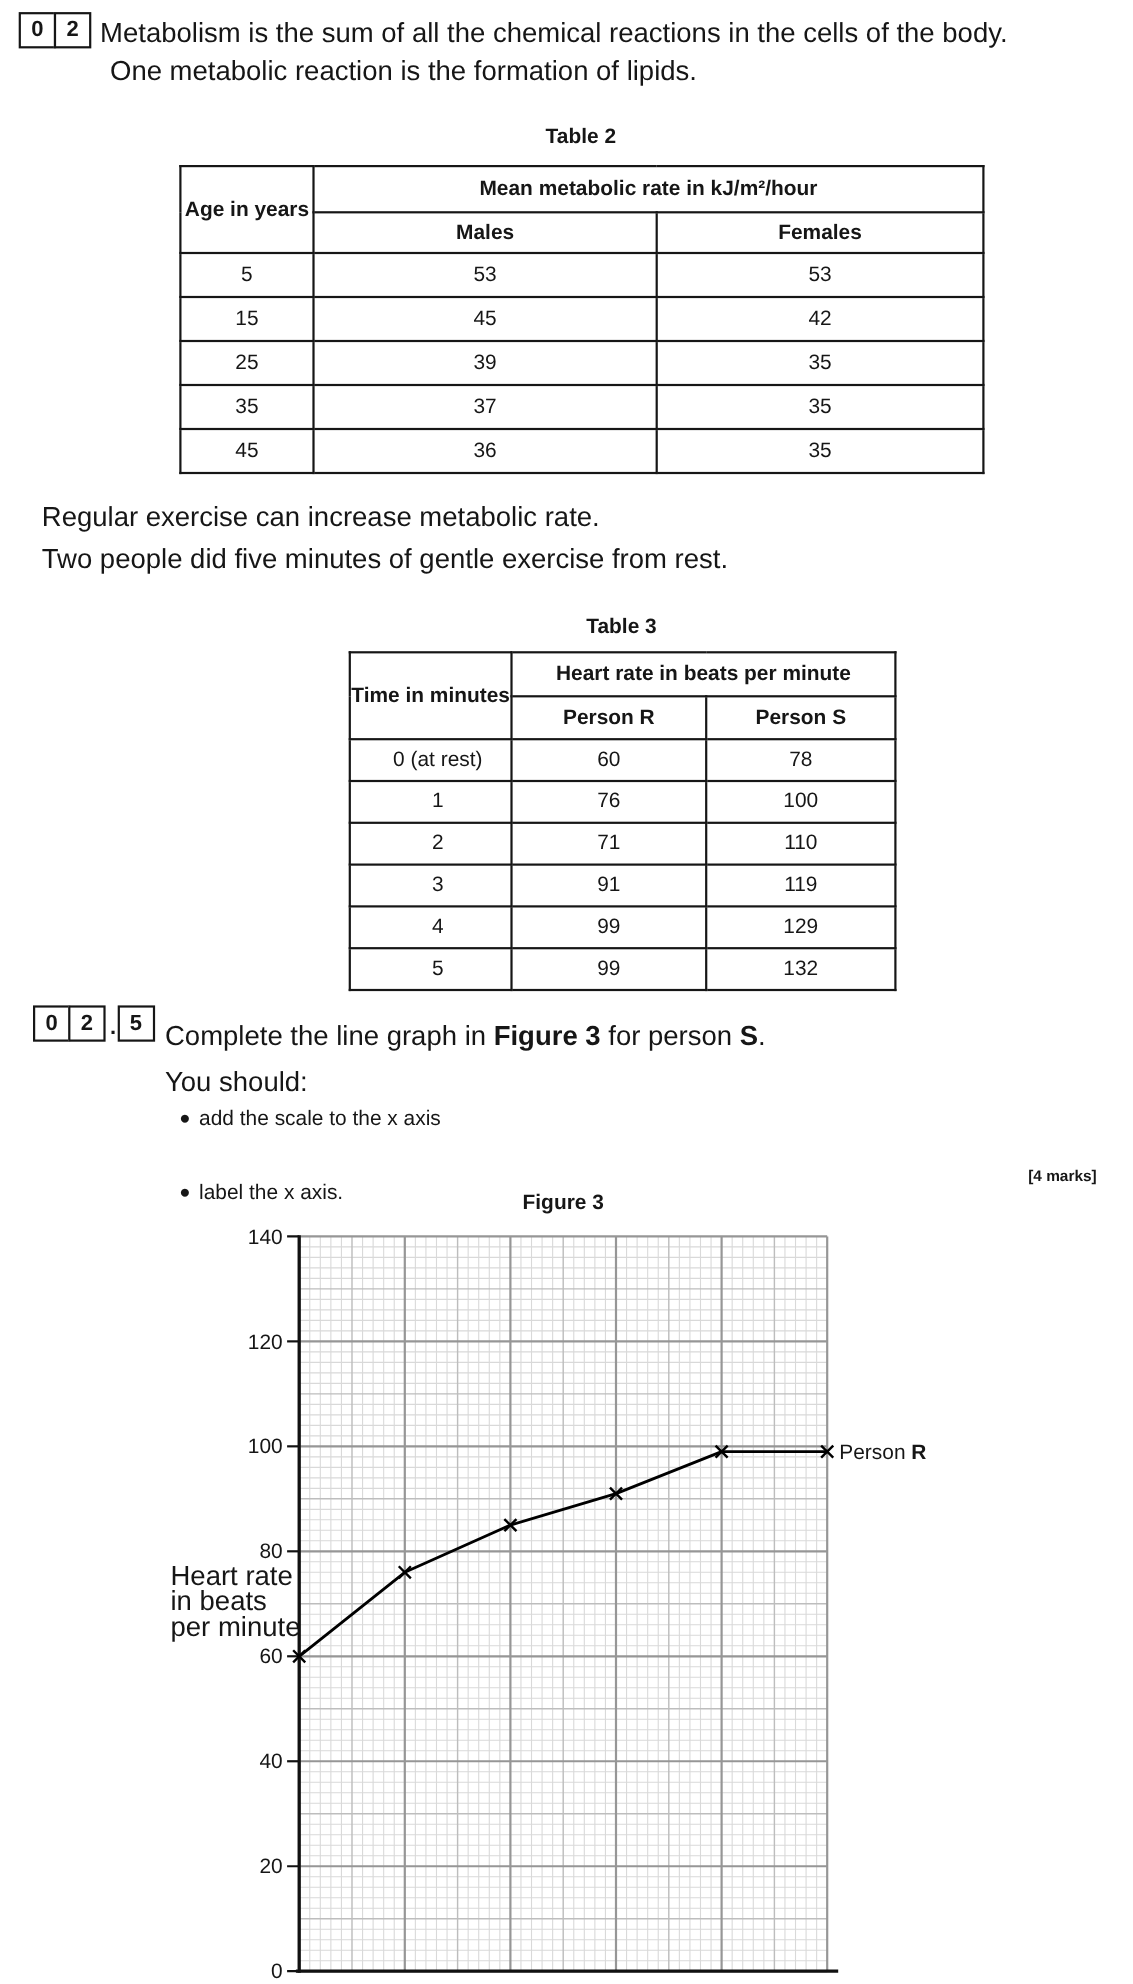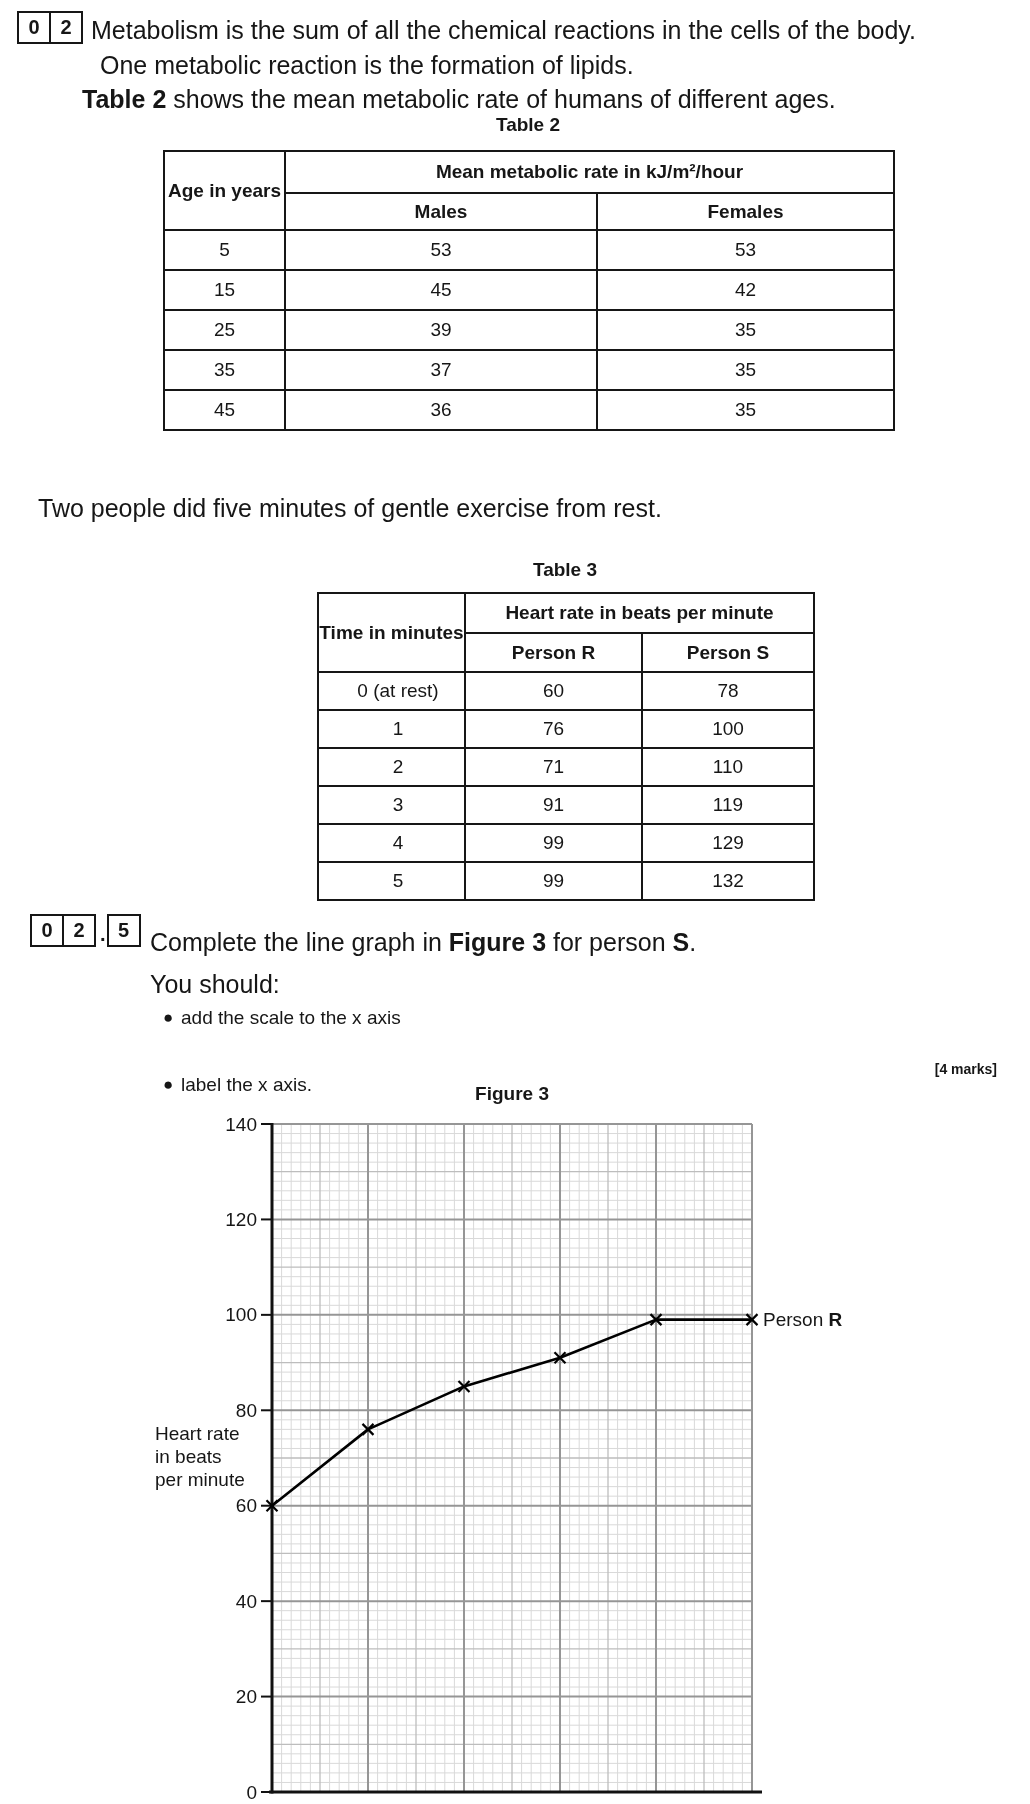--- a/index.html
+++ b/index.html
@@ -28,37 +28,36 @@
   th.left-h{text-align:left;padding-left:14px;line-height:1.25;margin-top:28px;}
   td.first-col{text-align:left;padding-left:18px;}
   #table2 tbody tr{height:40px;}
   #table3 tbody tr{height:38px;}
   #table3 td.first-col{padding-left:13px;}
   
   .bullet{position:absolute;font-size:19px;white-space:nowrap;}
   .bullet .dot{display:inline-block;width:18px;font-size:17px;vertical-align:1px;}
   .marks{position:absolute;font-size:14px;font-weight:bold;white-space:nowrap;}
   .fig-title{position:absolute;font-size:19px;font-weight:bold;text-align:center;}
-  .ylabel{position:absolute;font-size:19px;line-height:23px;}
+  .ylabel{position:absolute;font-size:25px;line-height:23px;}
   #chart-svg{position:absolute;left:0;top:1060px;}
   #chart-svg text{font-family:"Liberation Sans", sans-serif;fill:#161616;}
 </style>
 </head>
 <body>
 
 <div class="page">
 
   <div class="qbox" style="left:17px;top:11px;">
     <span class="qcell">0</span>
     <span class="qcell">2</span>
   </div>
 
   <div class="txt" style="left:91px;top:15px;">Metabolism is the sum of all the chemical reactions in the cells of the body.</div>
   <div class="txt" style="left:100px;top:50px;">One metabolic reaction is the formation of lipids.</div>
-  <div class="txt" style="left:82px;top:84px;"><span class="b">Table 2</span><span> shows the mean metabolic rate of humans of different ages.</span></div>
 
   <div class="tbl-title" style="left:163px;top:114px;width:730px;">Table 2</div>
   <table class="exam" id="table2" style="left:163px;top:150px;">
     <colgroup>
         <col style="width:121px">
         <col style="width:312px">
         <col style="width:297px">
       </colgroup>
     <thead>
       <tr style="height:42px;">
@@ -92,20 +91,21 @@
           <td>35</td>
         </tr>
         <tr>
           <td class="first-col">45</td>
           <td>36</td>
           <td>35</td>
         </tr>
       </tbody>
   </table>
 
+  <div class="txt" style="left:38px;top:455px;">Regular exercise can increase metabolic rate.</div>
   <div class="txt" style="left:38px;top:493px;">Two people did five minutes of gentle exercise from rest.</div>
 
   <div class="tbl-title" style="left:317px;top:559px;width:496px;">Table 3</div>
   <table class="exam" id="table3" style="left:317px;top:592px;">
     <colgroup>
         <col style="width:147px">
         <col style="width:177px">
         <col style="width:172px">
       </colgroup>
     <thead>

